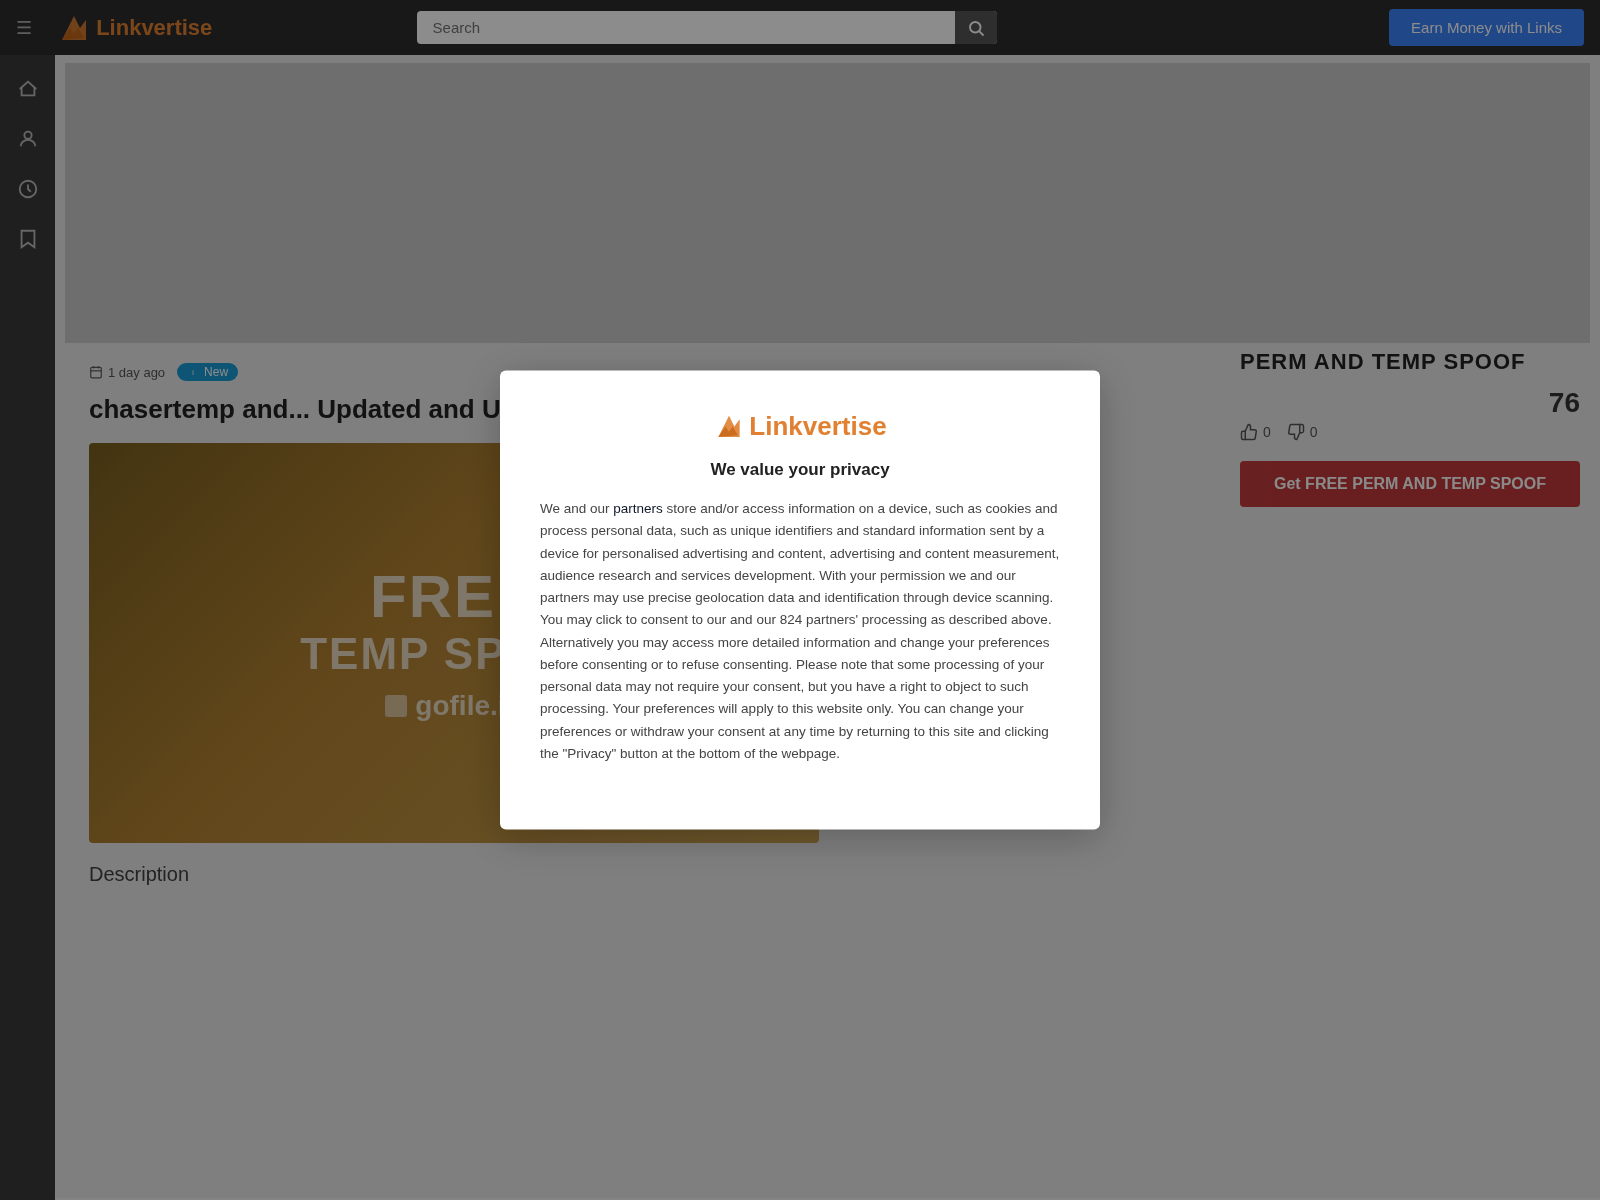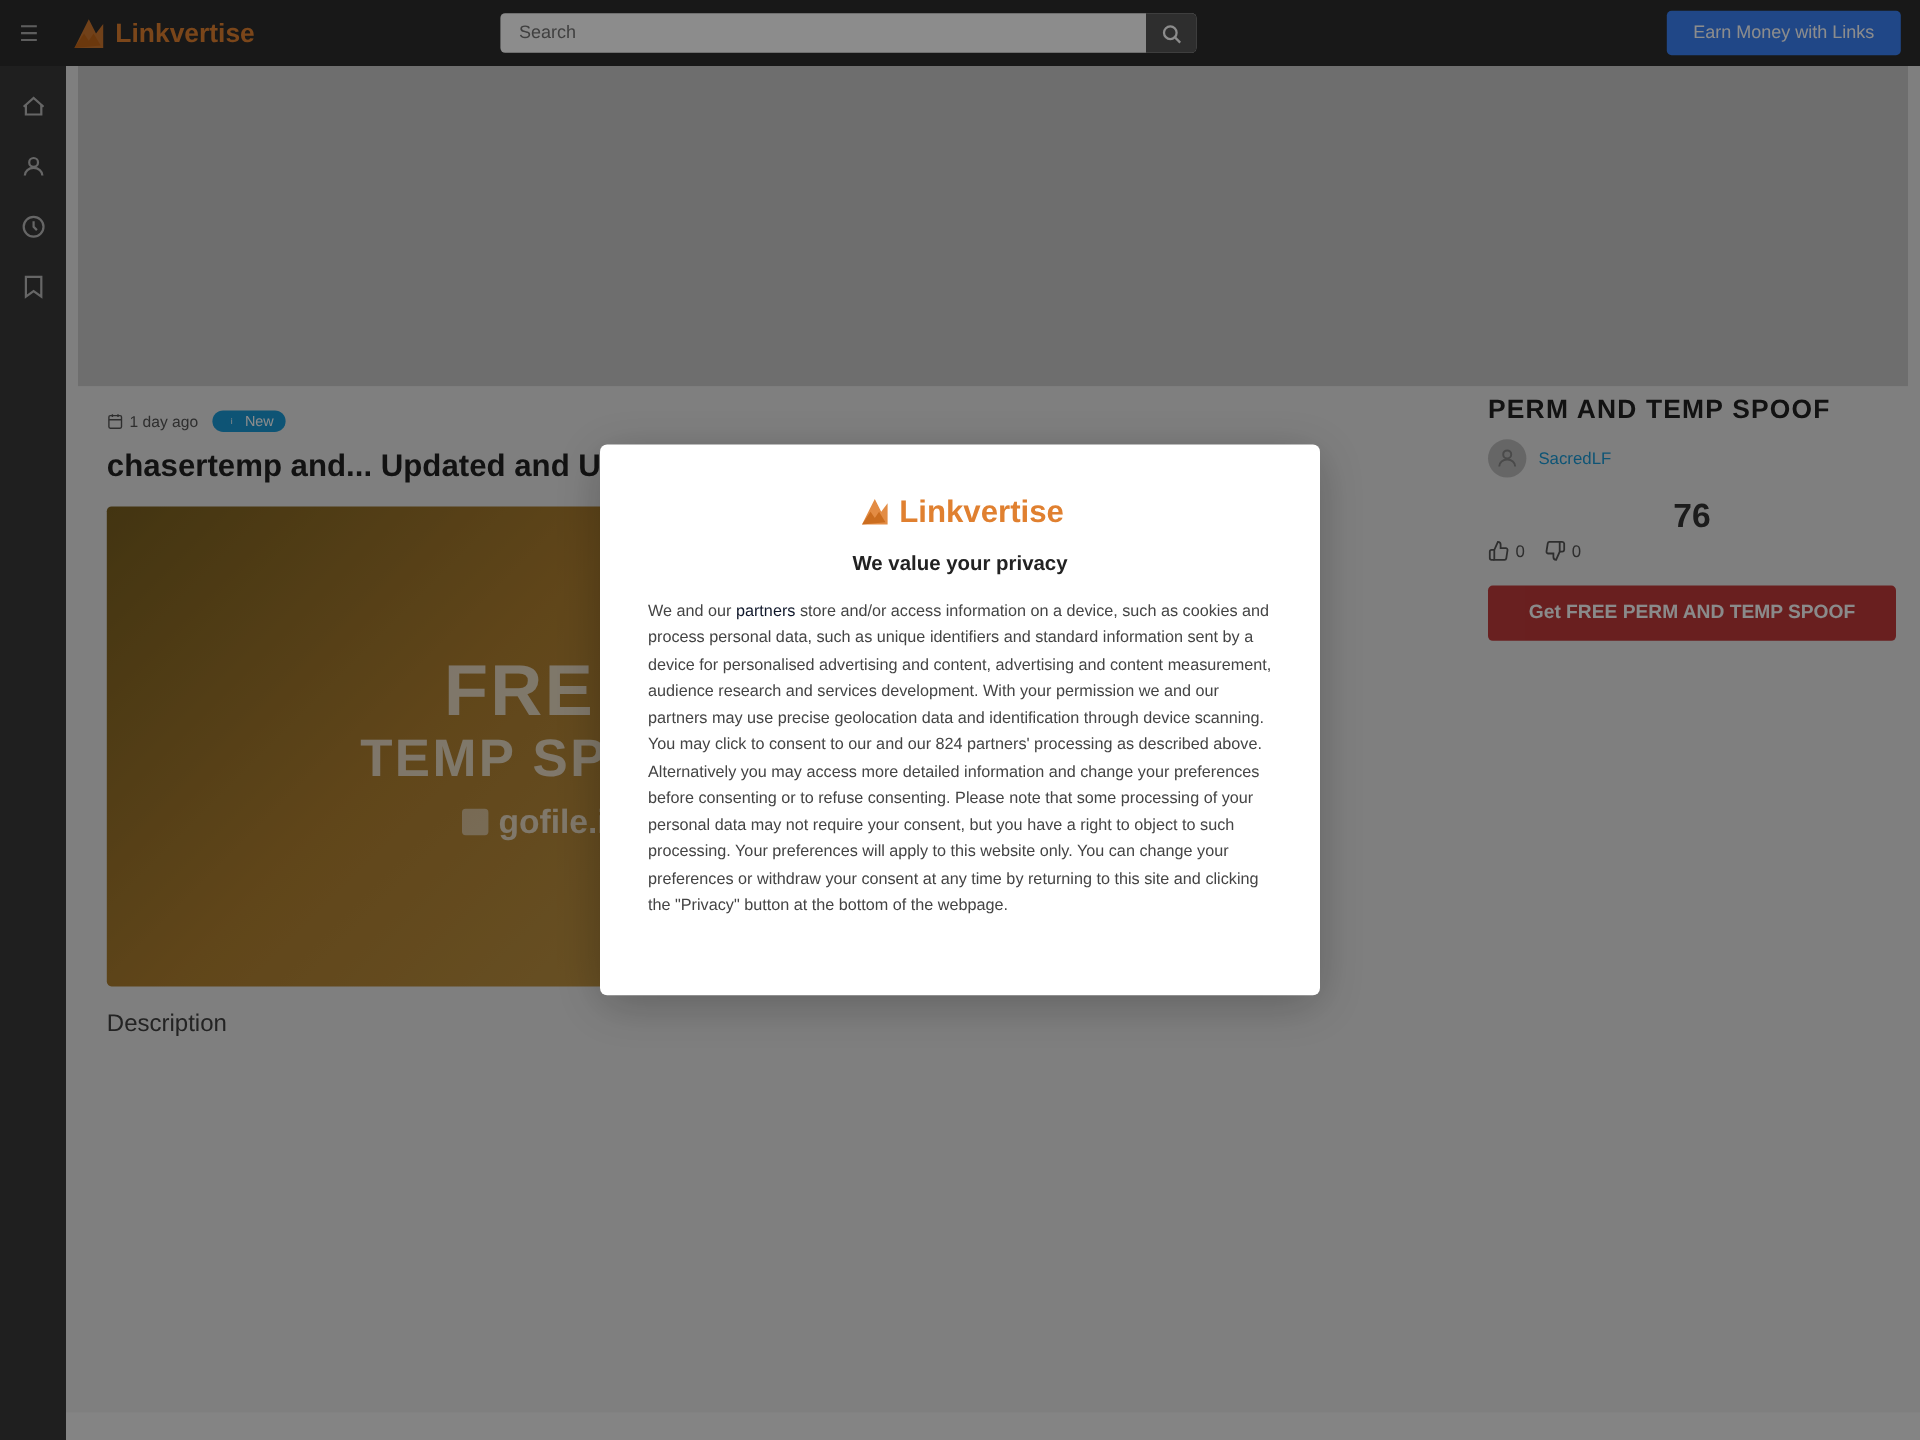--- a/index.html
+++ b/index.html
@@ -43,21 +43,21 @@
     }
     .sidebar-footer {
       position: fixed; bottom: 0; left: 0; width: 55px;
       padding-bottom: 12px; display: flex; flex-direction: column; align-items: center;
       gap: 2px;
     }
     .sidebar-footer a { color: #888; font-size: 10px; text-decoration: none; display: block; text-align: center; }
 
     
     .main-content {
-      margin-top: 32px; margin-left: 55px; padding: 10px;
+      margin-top: 53px; margin-left: 55px; padding: 10px;
       min-height: calc(1200px - 55px); background: #e8e8e8; position: relative;
     }
 
     
     .ad-banner {
       width: 100%; height: 280px; background: #c8c8c8;
     }
 
     
     .article-area { padding: 20px 24px; background: #e8e8e8; }
@@ -81,21 +81,21 @@
 
     
     .right-panel {
       position: absolute; right: 0; top: 280px; width: 380px;
       padding: 16px 20px;
     }
     .right-panel-title { font-size: 22px; font-weight: 700; color: #222; margin-bottom: 12px; letter-spacing: 1px; }
     .right-panel-author { display: flex; align-items: center; gap: 10px; margin-bottom: 16px; }
     .author-avatar { width: 32px; height: 32px; border-radius: 50%; background: #bbb; display: flex; align-items: center; justify-content: center; }
     .author-name { font-size: 14px; color: #1a9ad6; }
-    .views-count { font-size: 28px; font-weight: 700; color: #333; display: block; text-align: center; margin-bottom: 4px; }
+    .views-count { font-size: 28px; font-weight: 700; color: #333; display: block; text-align: right; margin-bottom: 4px; }
     .vote-row { display: flex; align-items: center; gap: 16px; margin-bottom: 20px; }
     .vote-btn { display: flex; align-items: center; gap: 5px; color: #555; font-size: 14px; cursor: pointer; }
     .get-btn {
       display: block; width: 100%; padding: 14px; text-align: center;
       background: #b91c1c; color: #fff; font-size: 16px; font-weight: 700;
       border-radius: 4px; border: none; cursor: pointer; opacity: 0.85;
     }
 
     
     .description-section { padding: 0 24px 20px; background: #e8e8e8; }
@@ -221,29 +221,20 @@
       <div class="img-sub">TEMP SPOOF</div>
       <div class="img-domain">
         <div class="img-domain-sq"></div>
         <span>gofile.io</span>
       </div>
     </div>
   </div>
 
   <div class="right-panel">
     <div class="right-panel-title">PERM AND TEMP SPOOF</div>
-    <div class="right-panel-author">
-      <div class="author-avatar">
-        <svg width="20" height="20" viewBox="0 0 24 24" fill="none" stroke="#888" stroke-width="2">
-          <circle cx="12" cy="8" r="4"></circle>
-            <path d="M4 20c0-4 3.6-7 8-7s8 3 8 7"></path>
-        </svg>
-      </div>
-      <span class="author-name">SacredLF</span>
-    </div>
     <div class="views-count">76</div>
     <div class="vote-row">
       <div class="vote-btn">
         <svg width="18" height="18" viewBox="0 0 24 24" fill="none" stroke="#555" stroke-width="2">
           <path d="M14 9V5a3 3 0 0 0-3-3l-4 9v11h11.3a2 2 0 0 0 2-1.7l1.4-9a2 2 0 0 0-2-2.3H14z"></path>
             <path d="M7 22H4a2 2 0 0 1-2-2v-7a2 2 0 0 1 2-2h3"></path>
         </svg>
         <span>0</span>
       </div>
       <div class="vote-btn">

